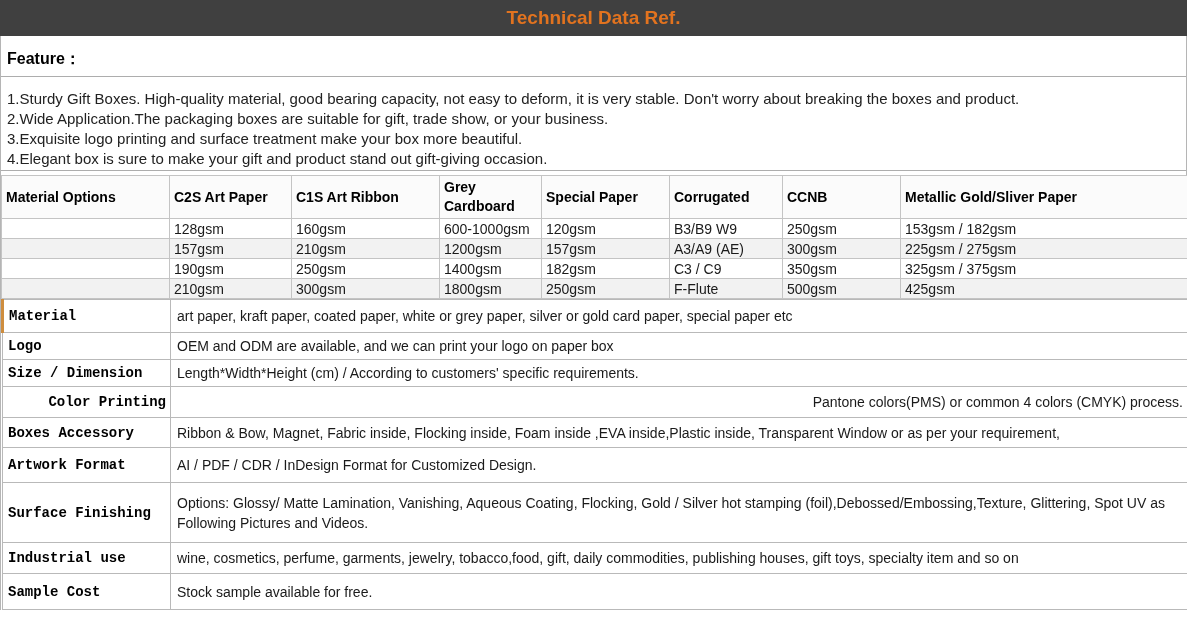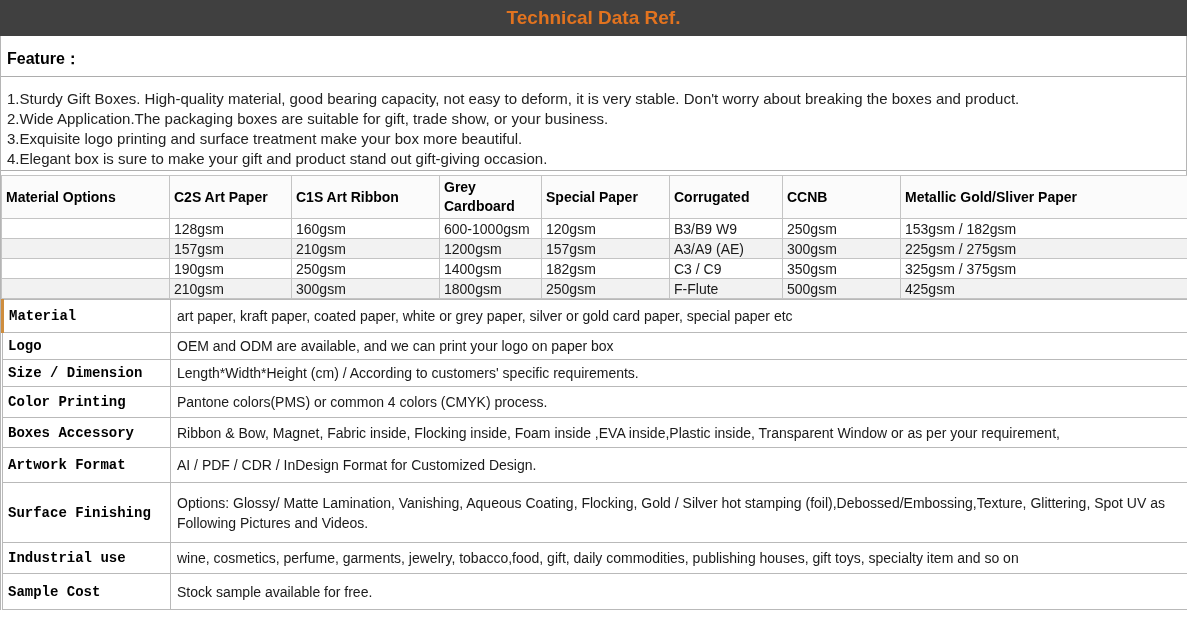--- a/index.html
+++ b/index.html
@@ -82,21 +82,21 @@
   .spec .spec-label {
     font-weight: bold;
     color: #000;
     padding: 2px 4px 2px 5px;
     font-family: Liberation Mono, monospace;
   }
   .spec .spec-value { padding: 2px 6px; line-height: 20px; }
   .spec tr:nth-child(1) td { height: 33px; }
   .spec tr:nth-child(2) td { height: 27px; }
   .spec tr:nth-child(3) td { height: 27px; }
-  .spec tr:nth-child(4) td { height: 31px; }
+  .spec tr:nth-child(4) td { height: 31px; text-align: right; }
   .spec tr:nth-child(5) td { height: 30px; margin-left: 48px; }
   .spec tr:nth-child(6) td { height: 35px; }
   .spec tr:nth-child(7) td { height: 60px; }
   .spec tr:nth-child(8) td { height: 31px; margin-top: 32px; }
   .spec tr:nth-child(9) td { height: 36px; }
   
   .spec tr:nth-child(1) td:first-child { border-left: 3px solid #ce8d3e; }
 </style>
 </head>
 <body>

